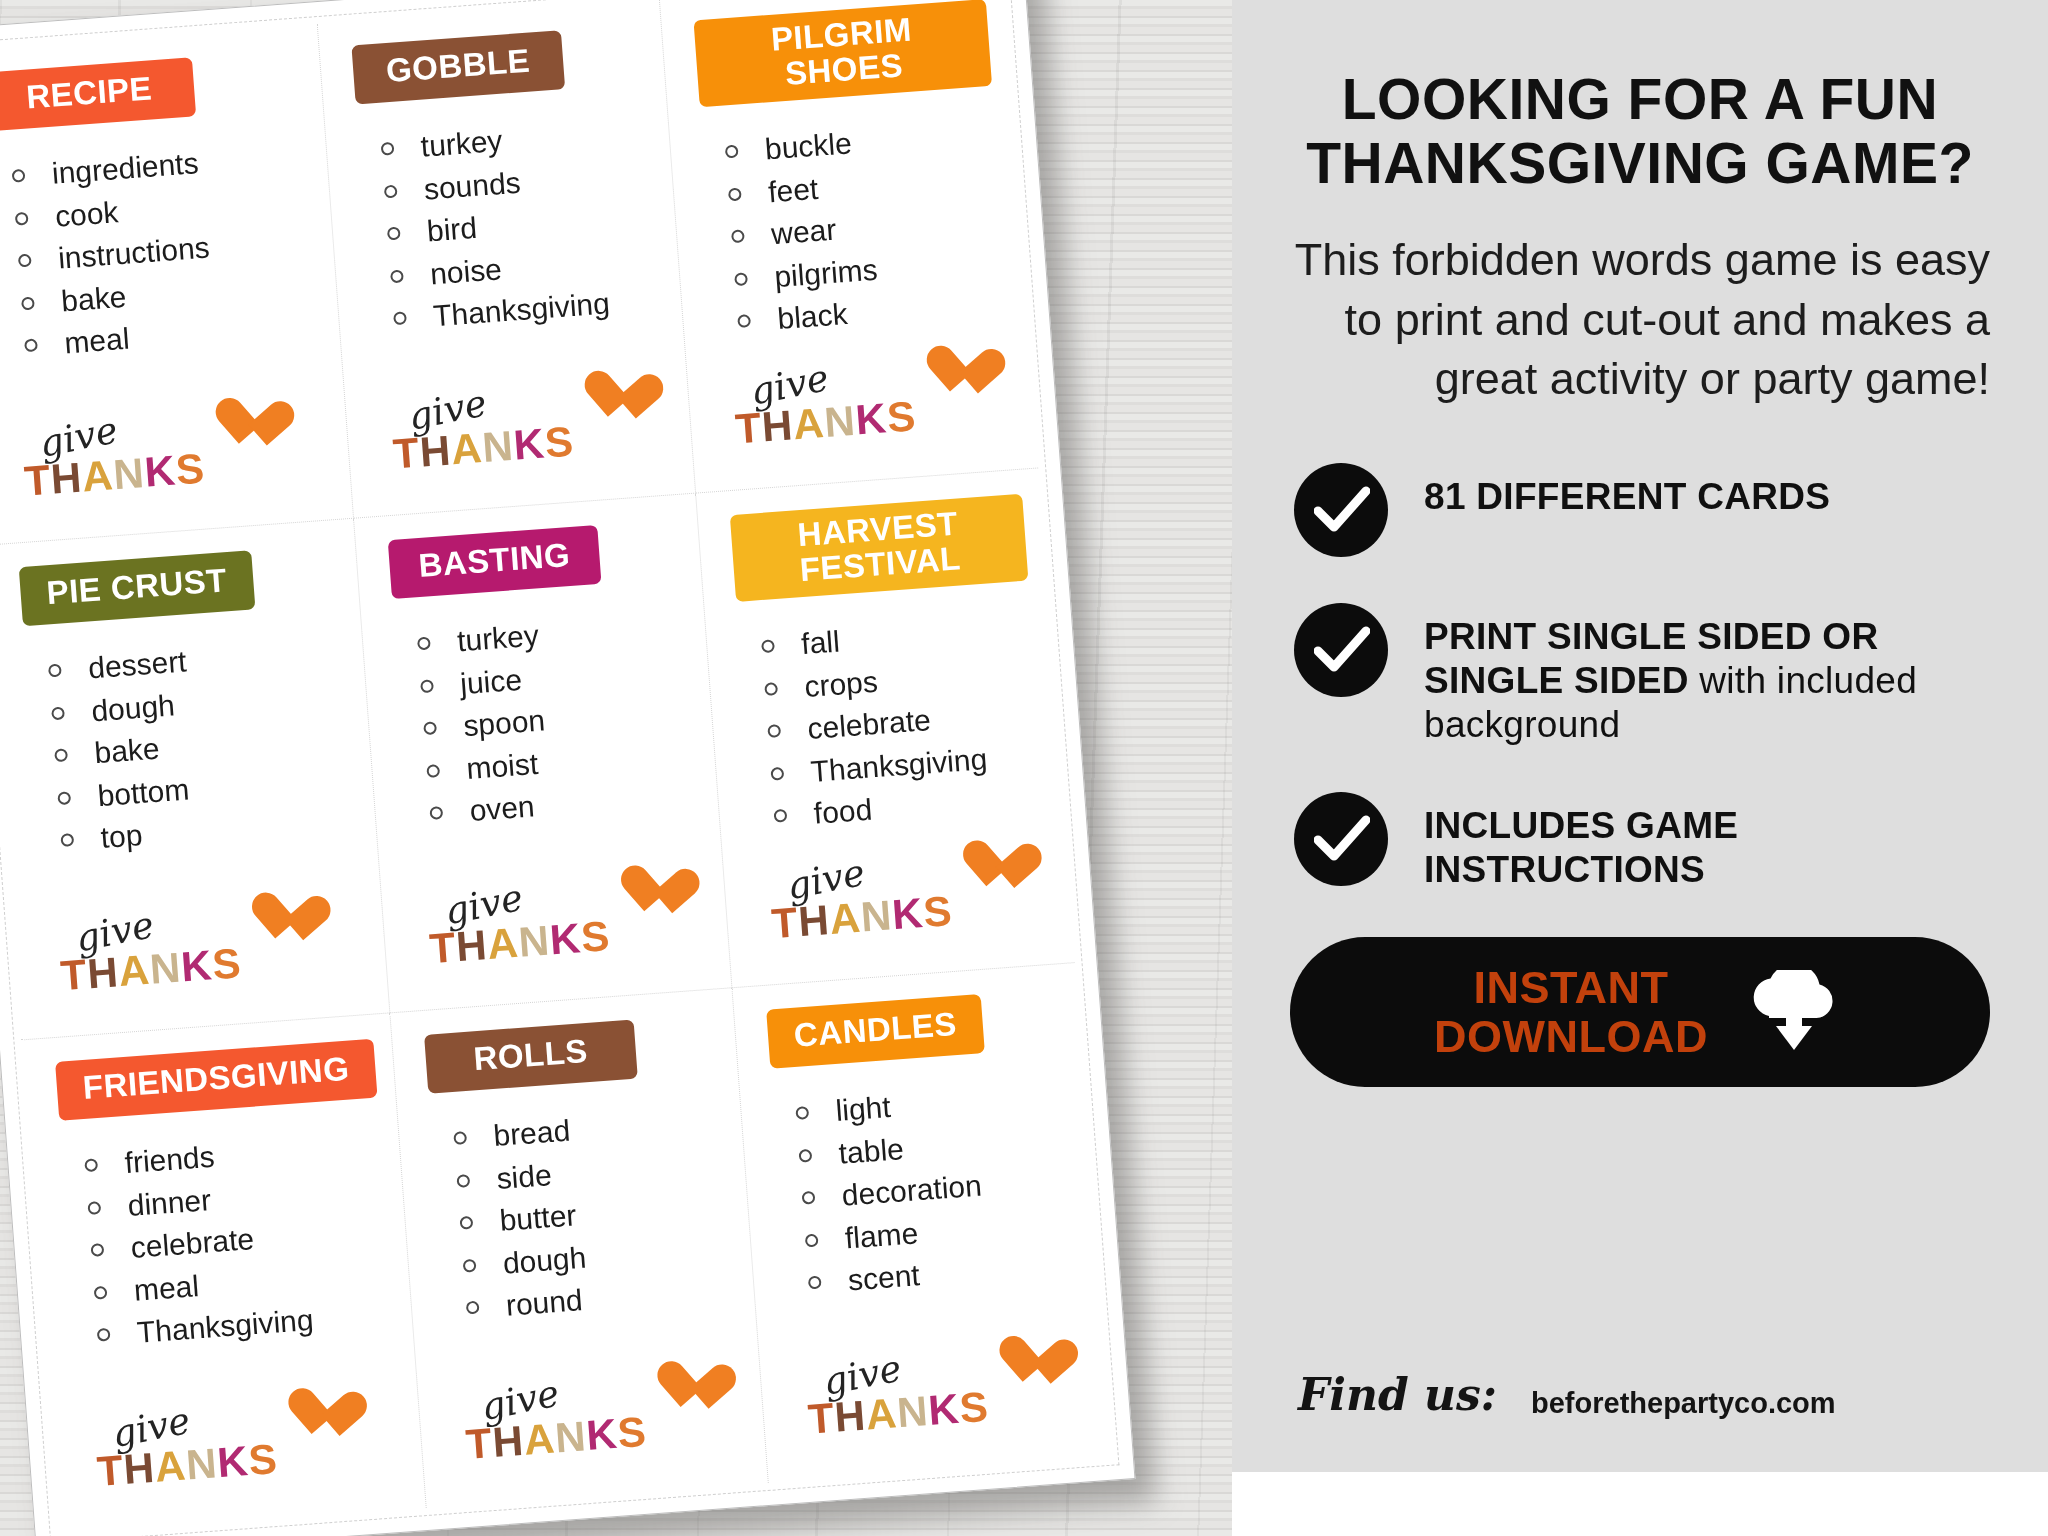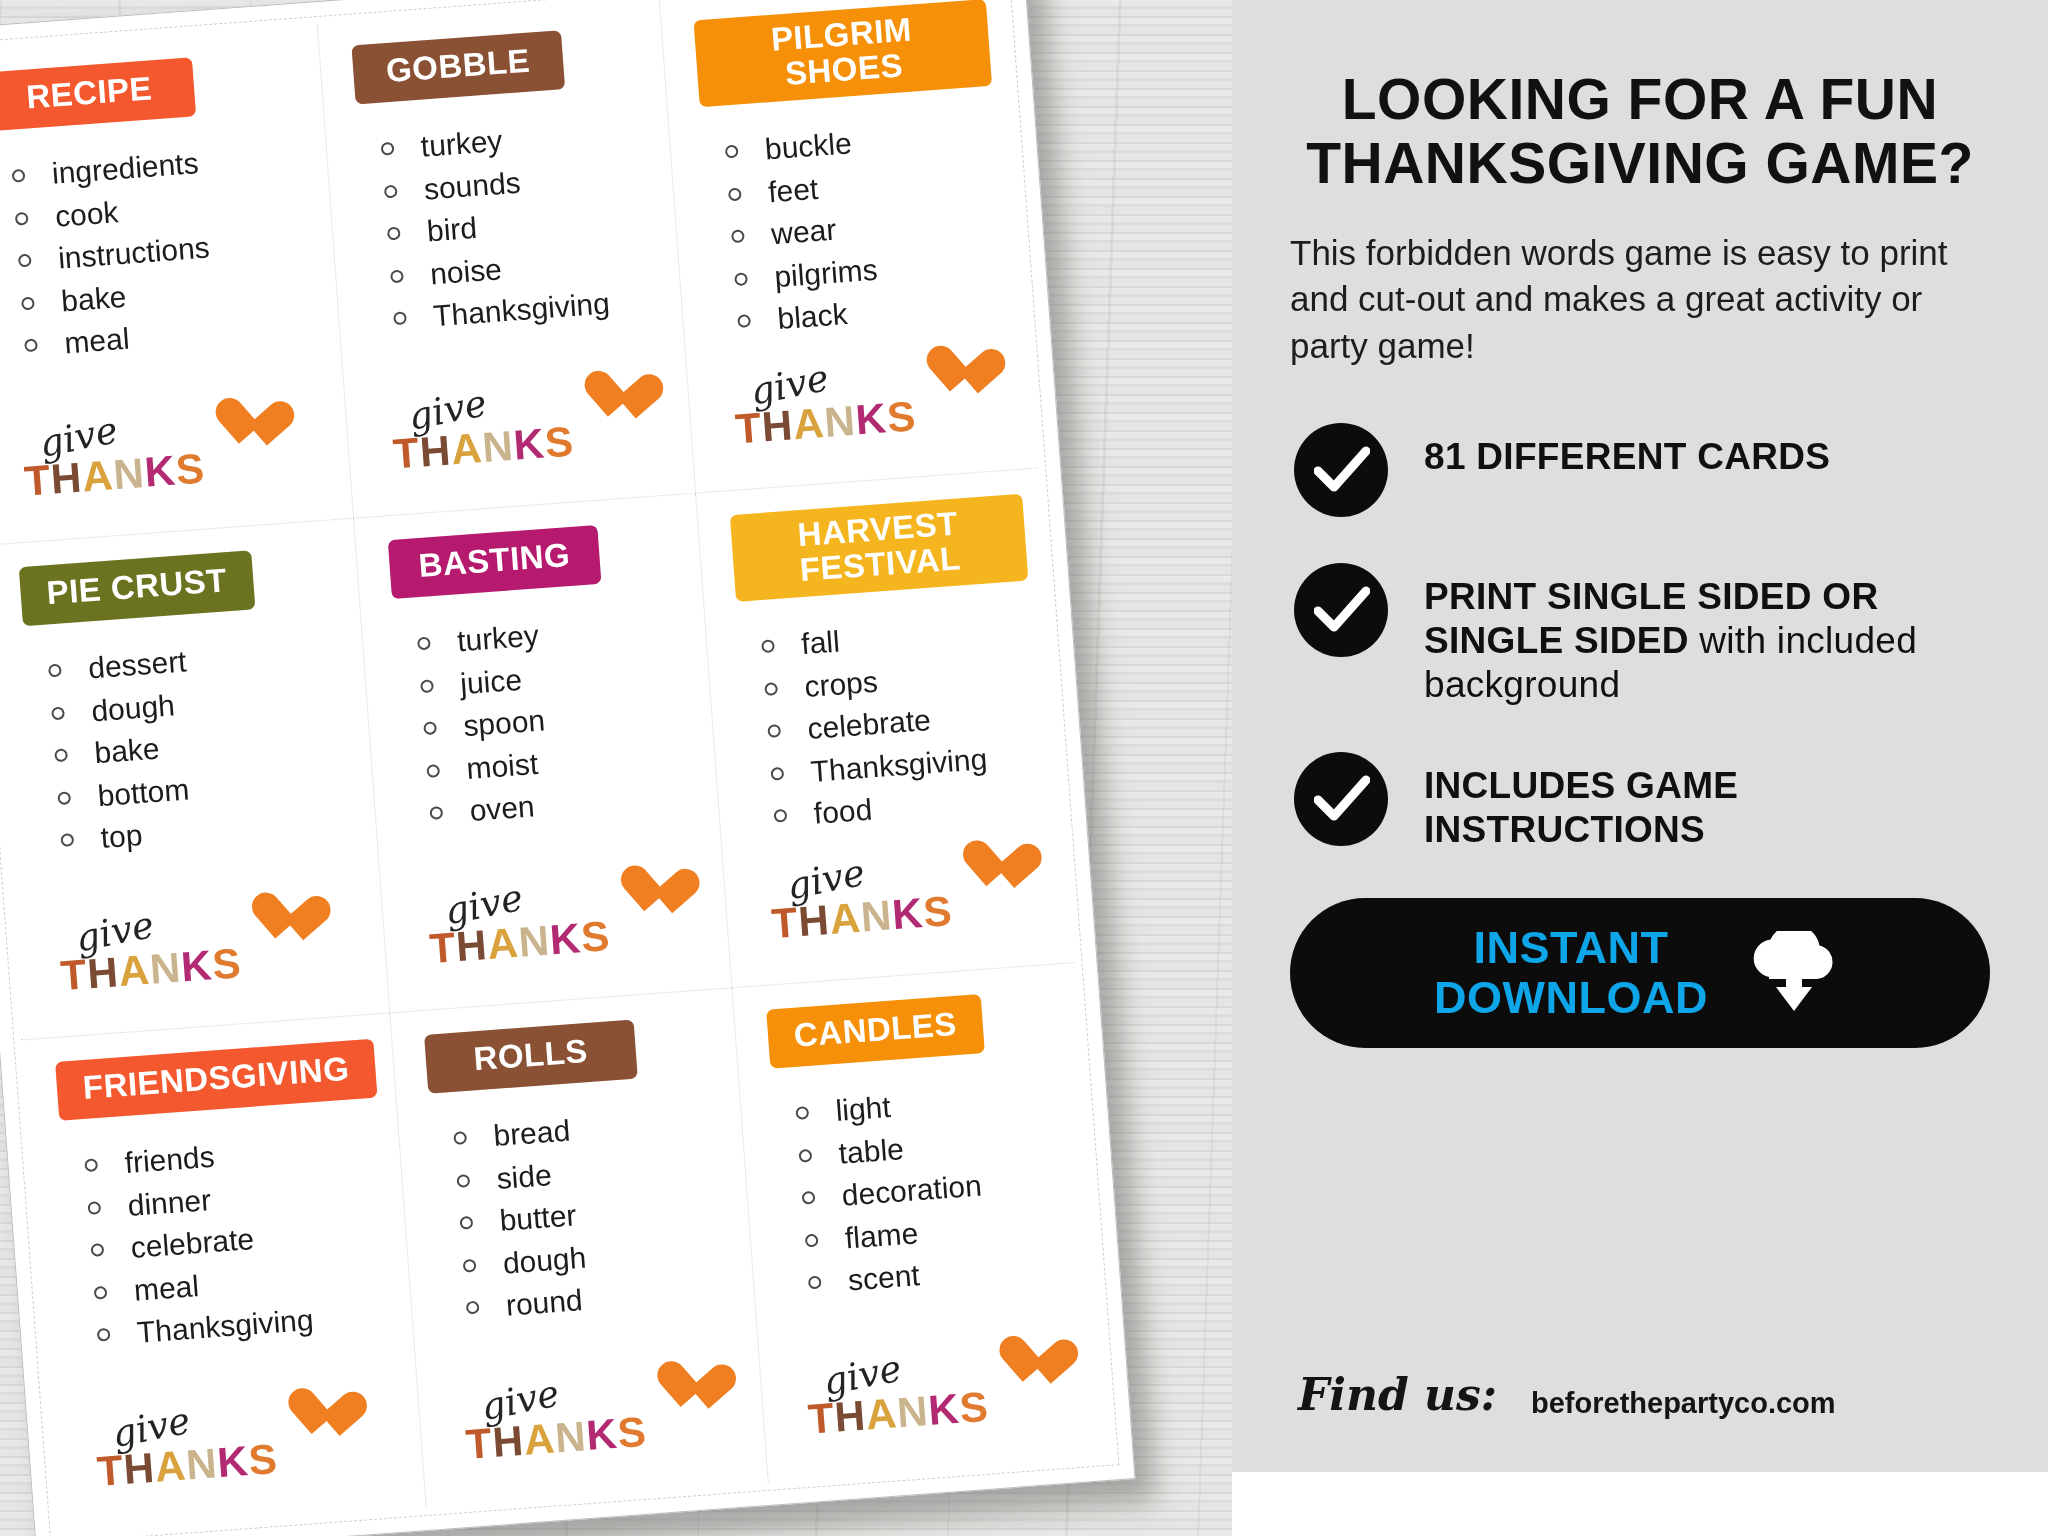--- a/index.html
+++ b/index.html
@@ -207,24 +207,24 @@
     font-size: 57px;
     line-height: 1.12;
     font-weight: 700;
     color: #111111;
     text-align: center;
     letter-spacing: 0.5px;
   }
   .panel .sub {
     margin: 34px auto 0 auto;
     width: 700px;
-    font-size: 35px;
+    font-size: 45px;
     line-height: 1.33;
     color: #1d1d1d;
-    text-align: left;
+    text-align: right;
   }
   .features {
     margin: 54px 0 0 18px;
   }
   .feature {
     display: flex;
     align-items: flex-start;
     margin-bottom: 46px;
   }
   .check {
@@ -252,21 +252,21 @@
     width: 700px;
     height: 150px;
     background: #0c0c0c;
     border-radius: 80px;
     display: flex;
     align-items: center;
     justify-content: center;
     gap: 34px;
   }
   .cta-label {
-    color: #0ea5e9;
+    color: #c2410c;
     font-size: 45px;
     font-weight: 700;
     line-height: 1.1;
     text-align: center;
     letter-spacing: 0.5px;
   }
   .cloud {
     position: relative;
     width: 104px;
     height: 84px;

